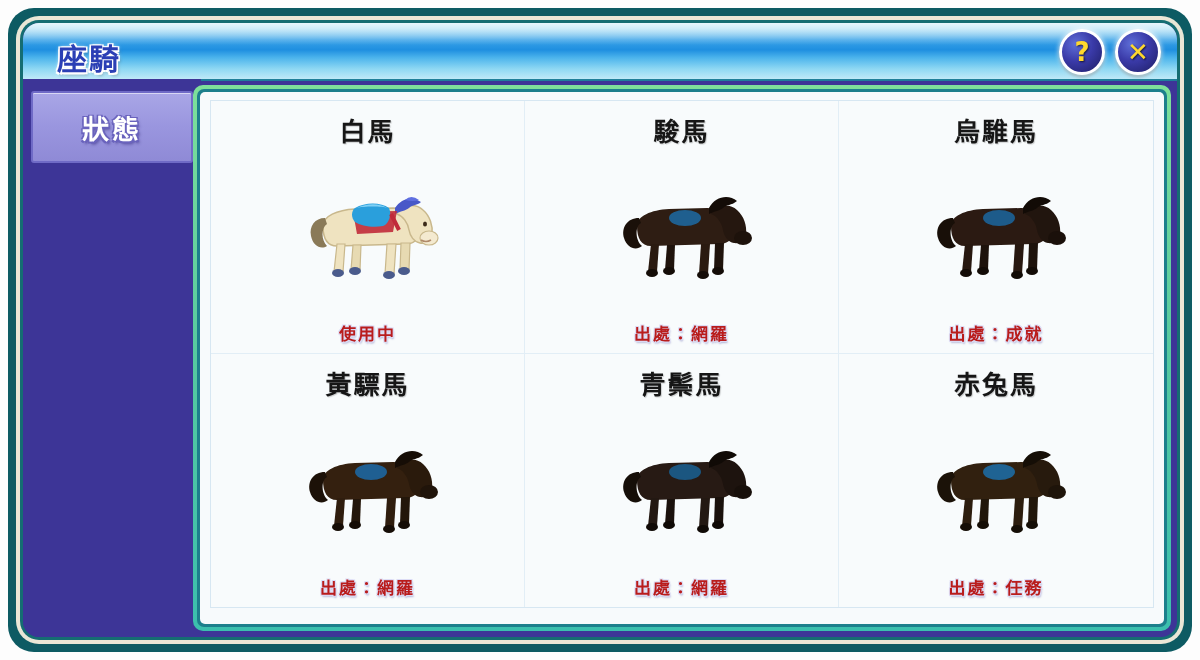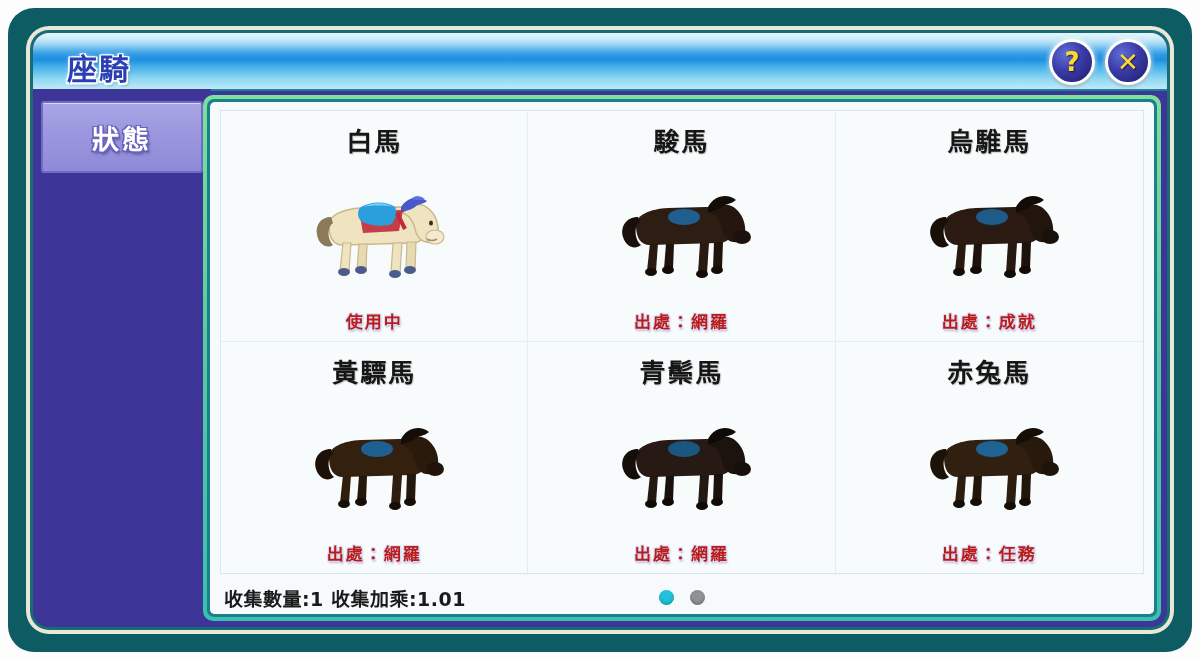--- a/index.html
+++ b/index.html
@@ -9,21 +9,21 @@
     background:#ffffff;
     font-family:"DejaVu Sans","Liberation Sans",sans-serif;
   }
   .screen{position:relative;width:1200px;height:660px;background:#fdfdfd;}
 
   
   .window{
     position:absolute;left:8px;top:8px;width:1184px;height:644px;
     border-radius:26px;
     background:#0d5b63;
-    padding:18px;
+    padding:8px;
     box-sizing:border-box;
   }
   .window-mid{
     width:100%;height:100%;border-radius:23px;
     background:#e9e7d6;
     padding:4px;box-sizing:border-box;
   }
   .window-inner{
     position:relative;width:100%;height:100%;border-radius:19px;
     background:#156d72;
@@ -129,21 +129,21 @@
   .content-white{
     position:relative;width:100%;height:100%;
     background:#f7fafc;
     border-radius:5px;
     display:flex;flex-direction:column;
     overflow:hidden;
   }
 
   .grid-wrap{
     flex:1;
-    margin:8px 10px 6px 10px;
+    margin:8px 10px 16px 10px;
     border:1px solid #d7e7f2;
     background:#f8fbfc;
     display:grid;
     grid-template-columns:1fr 1fr 1fr;
     grid-template-rows:1fr 1fr;
     box-sizing:border-box;
   }
   .cell{
     position:relative;
     border-right:1px solid #e2eef6;
@@ -427,27 +427,20 @@
                     <ellipse cx="96" cy="101" rx="6" ry="4" fill="#150e06"></ellipse>
                     <ellipse cx="111" cy="97" rx="6" ry="4" fill="#150e06"></ellipse>
                   </g>
                 </svg>
               </div>
               <div class="mount-status">出處：任務</div>
             </div>
 
           </div>
 
-          <div class="statusbar">
-            <div class="status-text">收集數量:1 收集加乘:1.01</div>
-            <div class="pager">
-              <div class="dot active"></div>
-              <div class="dot"></div>
-            </div>
-          </div>
 
         </div>
        </div>
       </div>
 
      </div>
     </div>
    </div>
   </div>
 </div>

